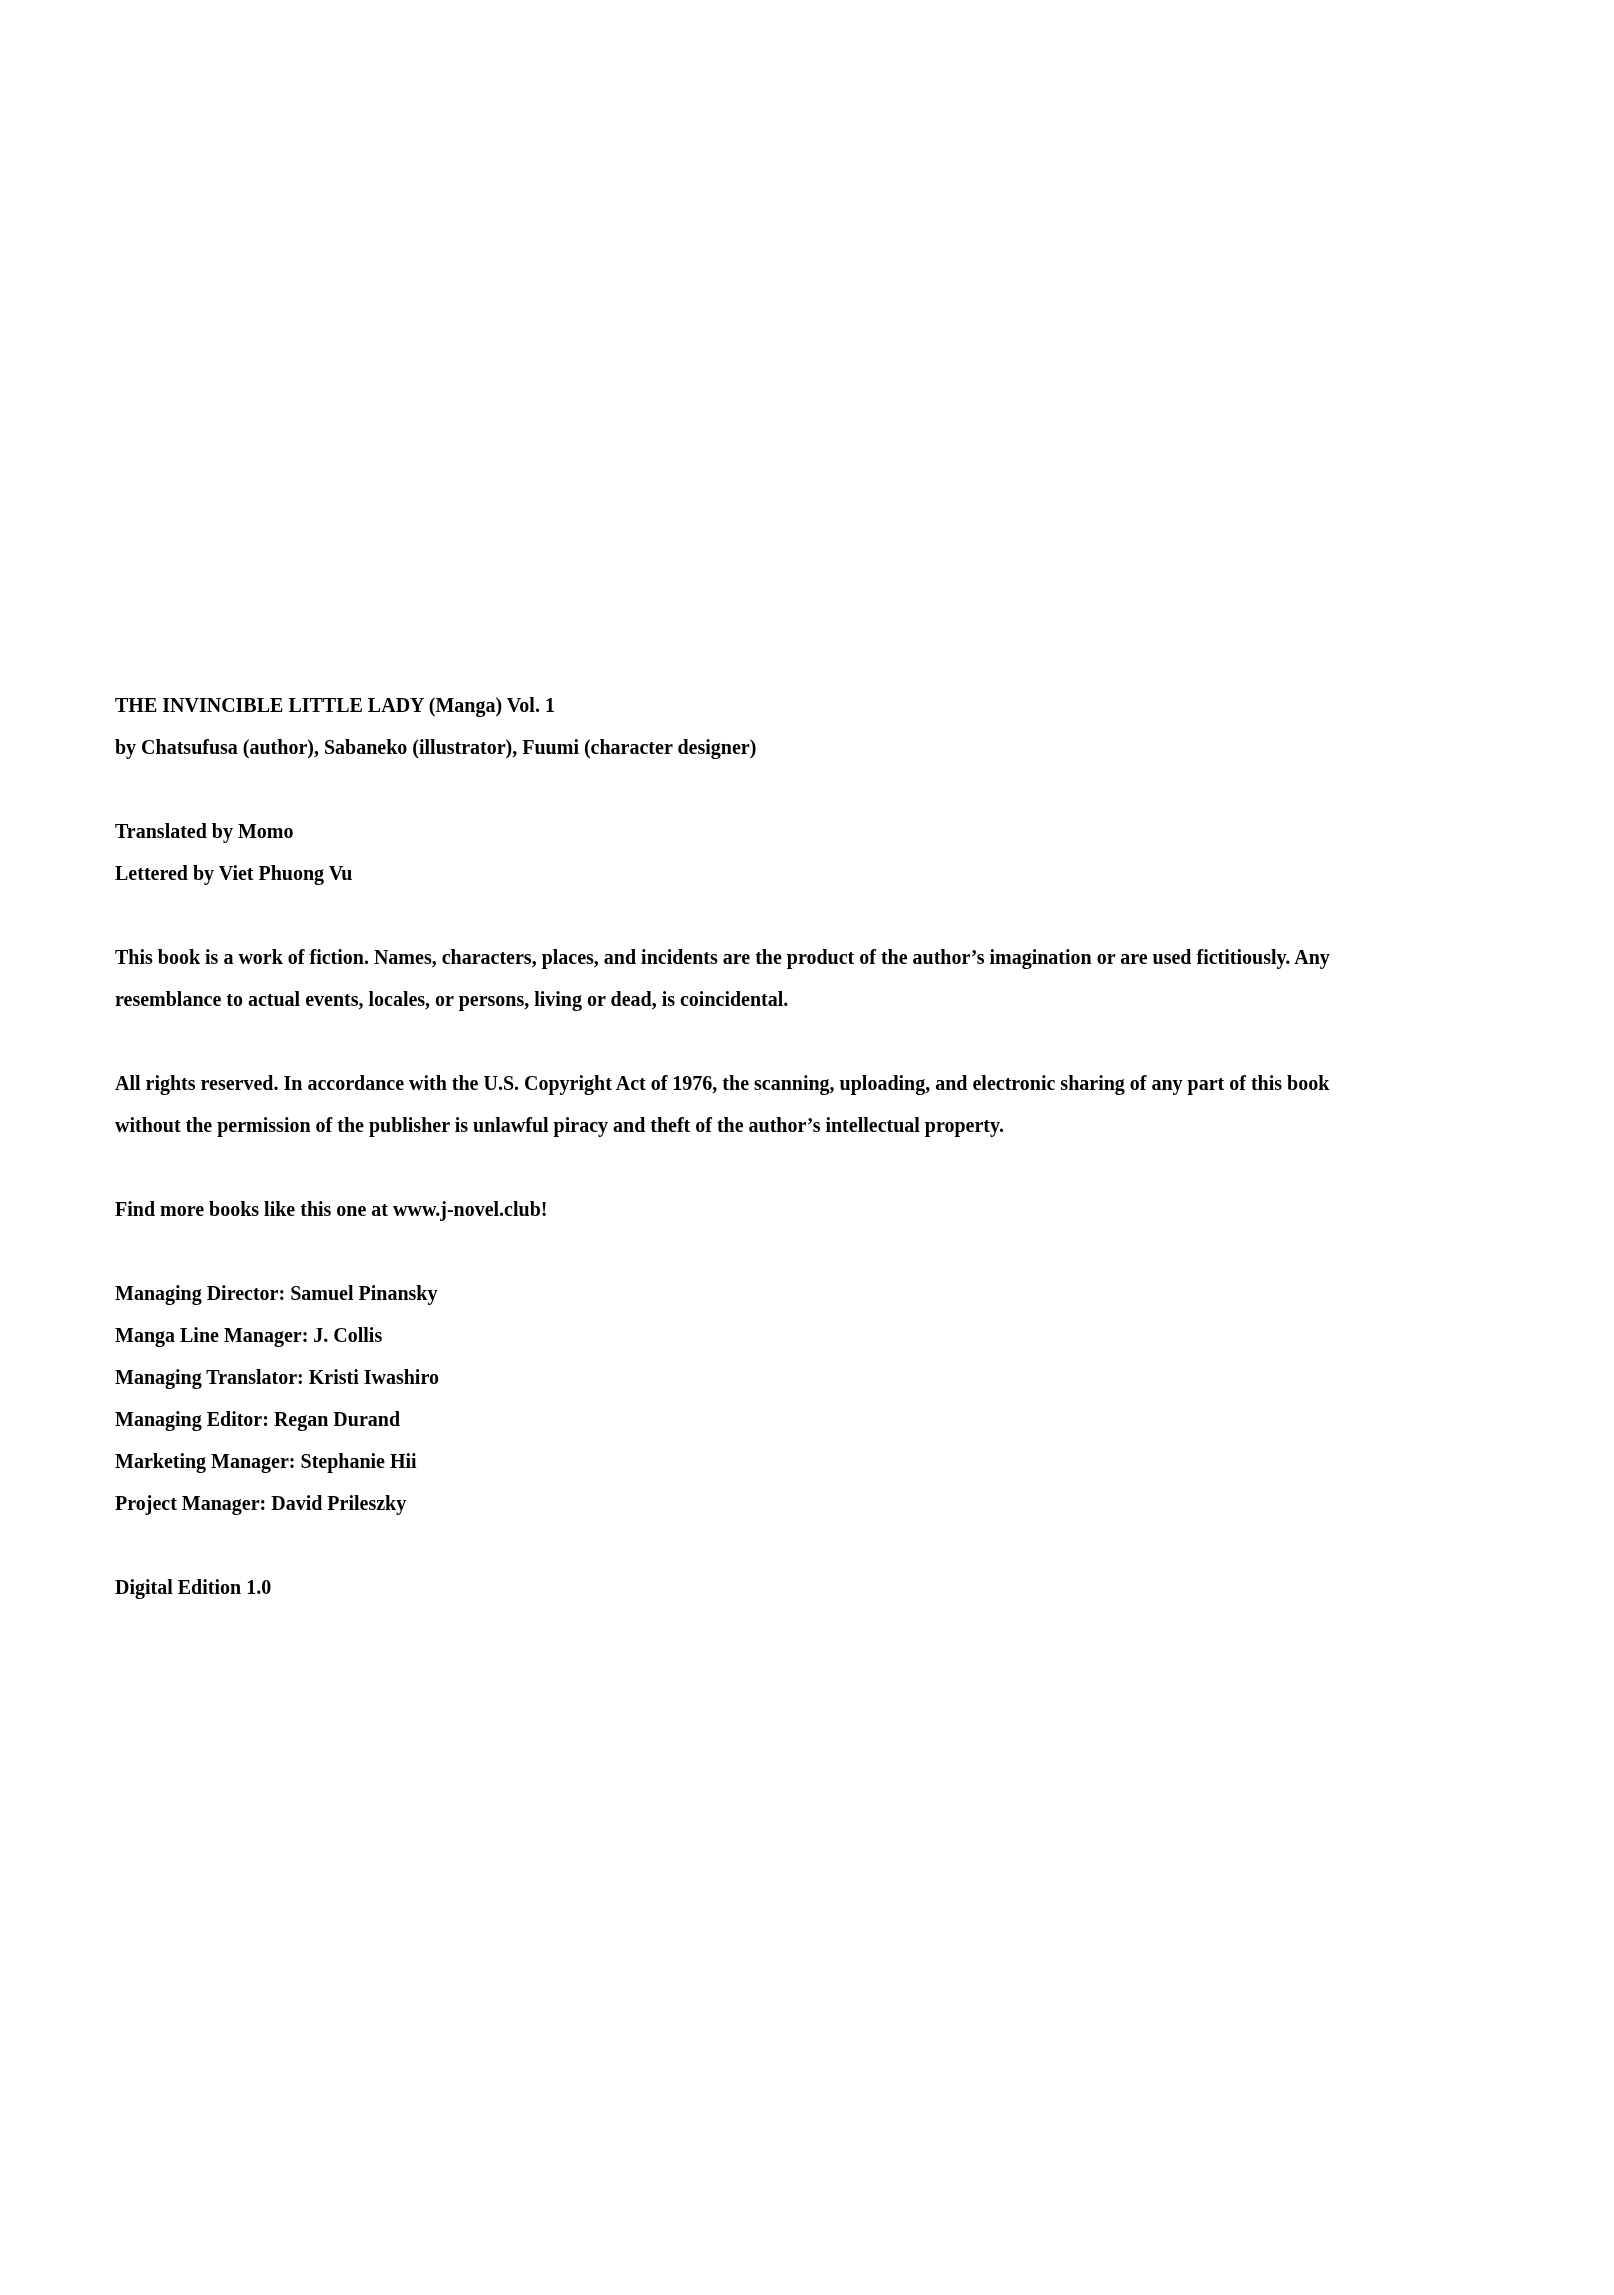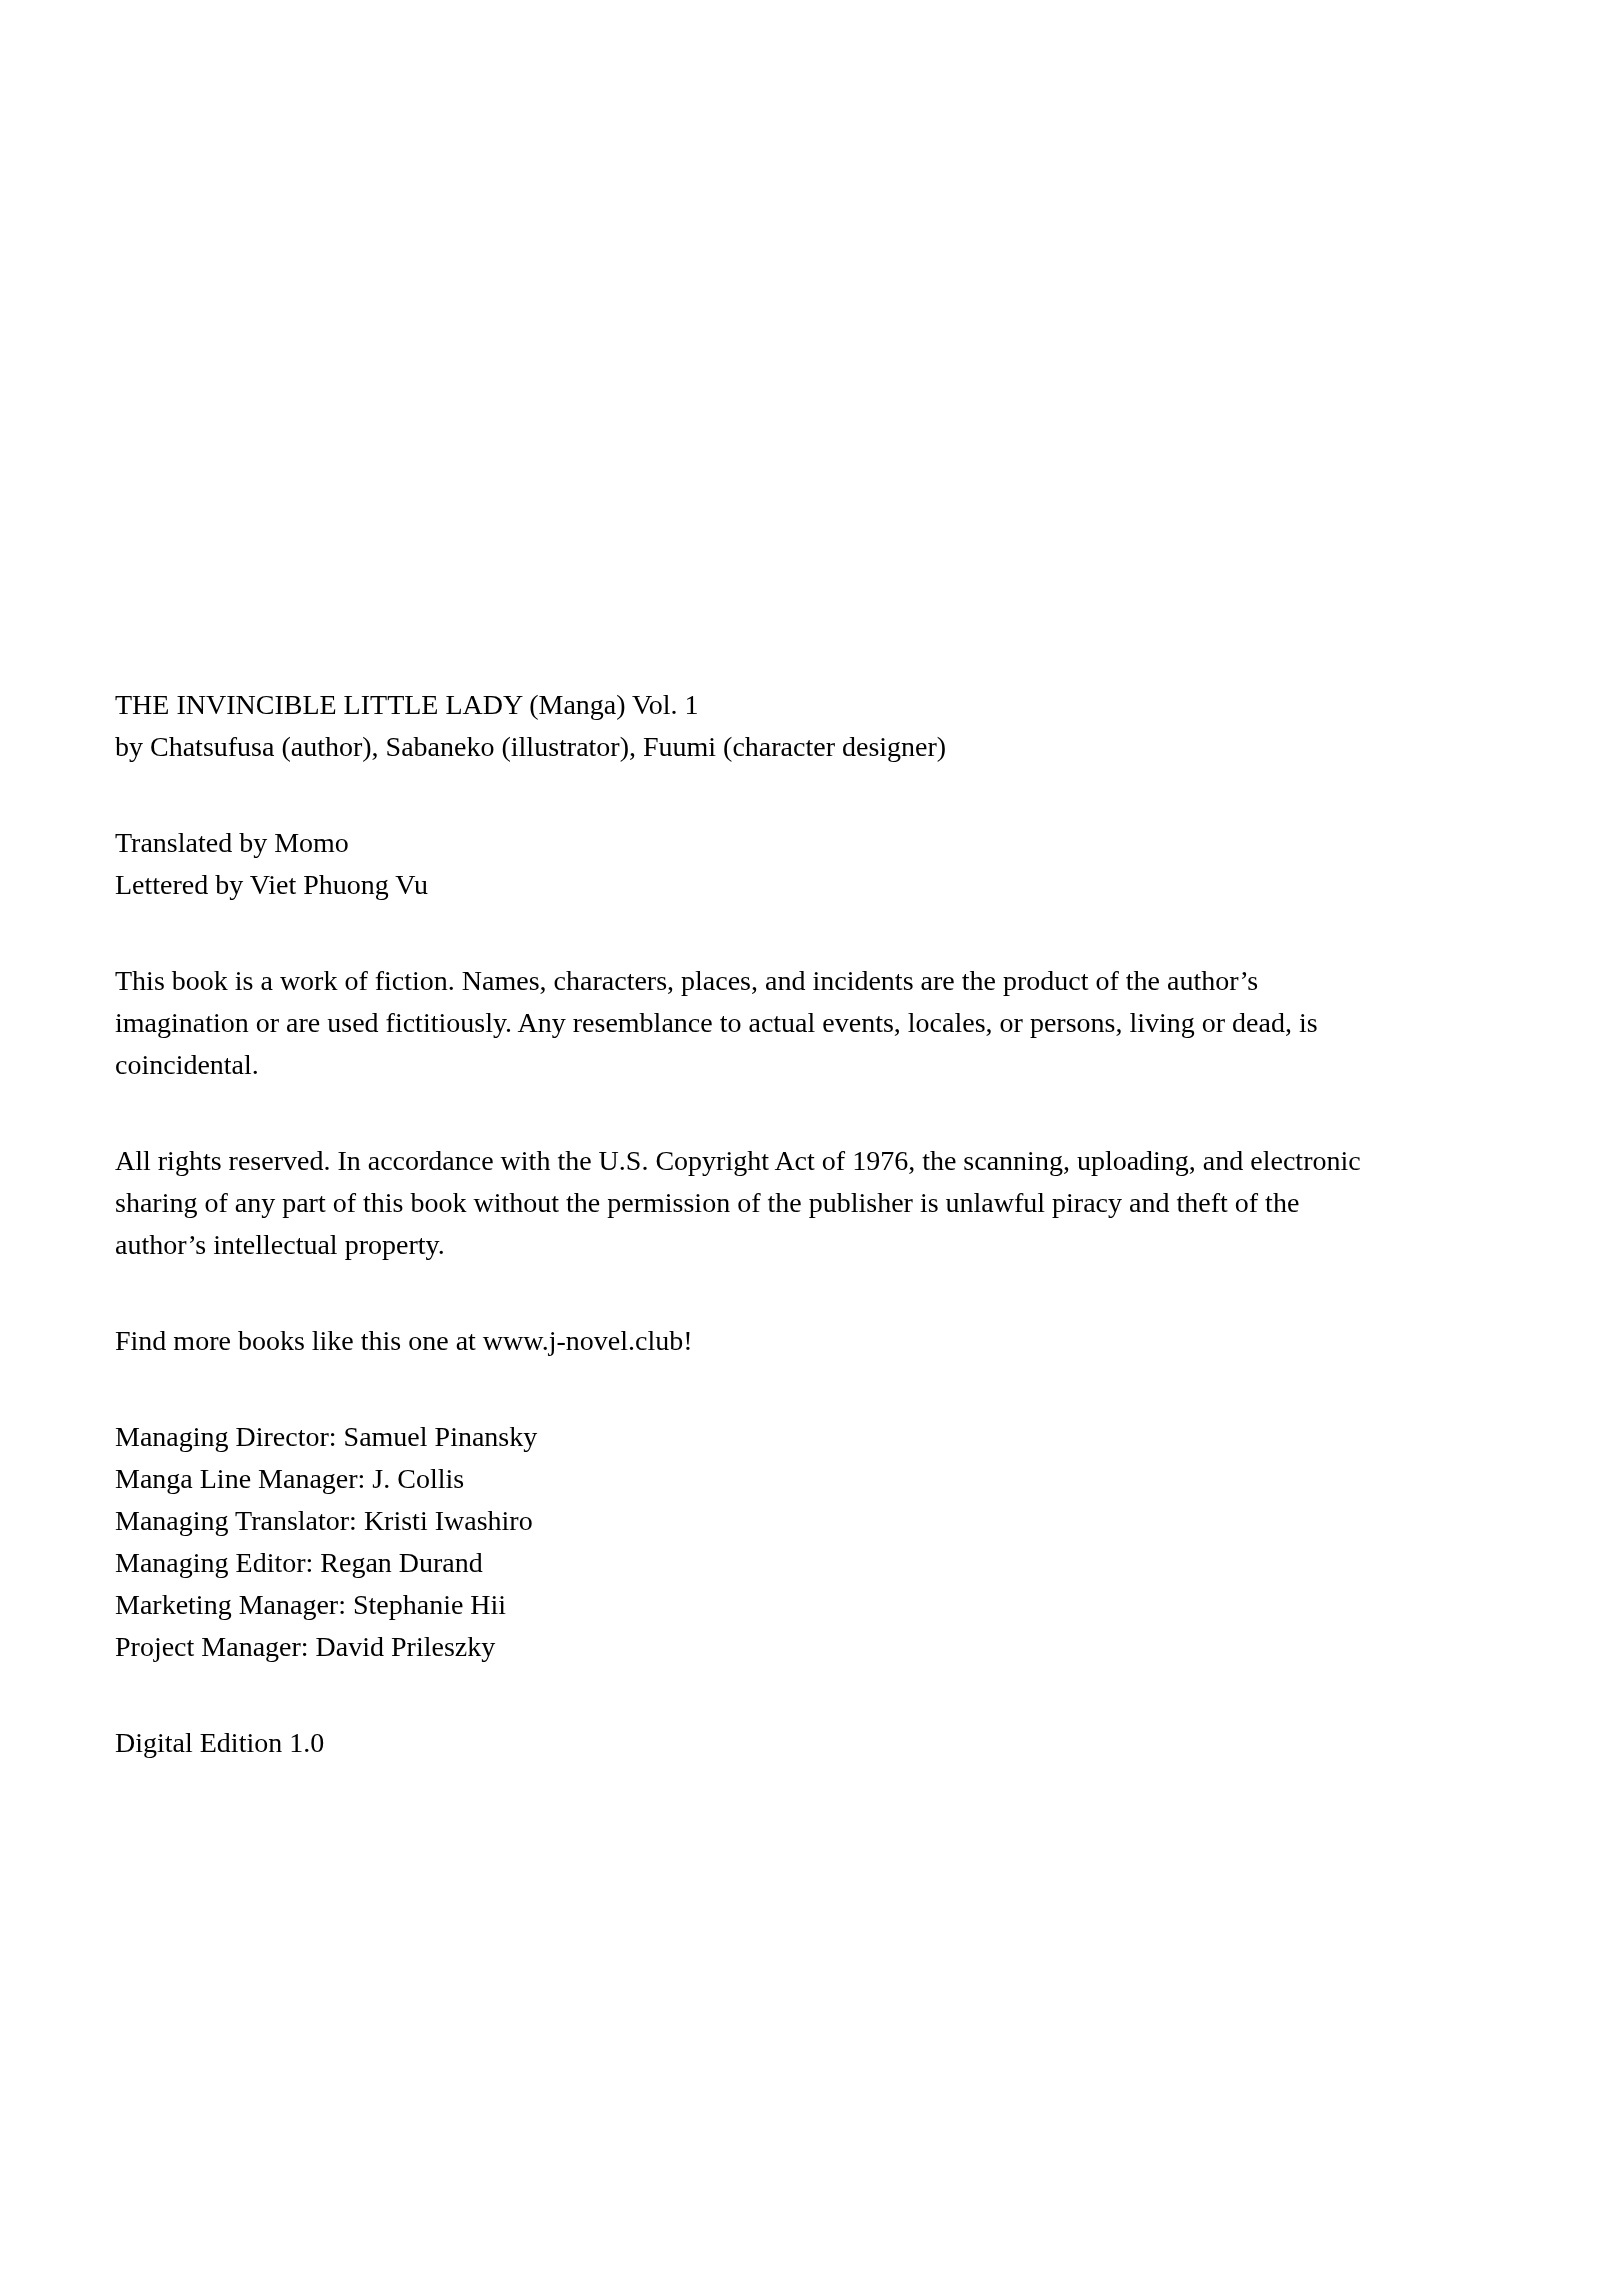--- a/index.html
+++ b/index.html
@@ -14,29 +14,30 @@
     background: #ffffff;
     overflow: hidden;
     font-family: "Liberation Serif", serif;
     color: #000000;
   }
   .colophon {
     position: absolute;
     left: 115px;
     top: 684px;
     width: 1258px;
-    font-size: 28px;
+    font-size: 20px;
     line-height: 42px;
     text-rendering: optimizeLegibility;
+    font-weight: bold;
   }
   .block {
     margin: 0;
   }
   .block + .block {
-    margin-top: 54px; 
+    margin-top: 42px; 
   }
   .line {
     margin: 0;
   }
 </style>
 </head>
 <body>
 
 <div class="page">
   <div class="colophon">

